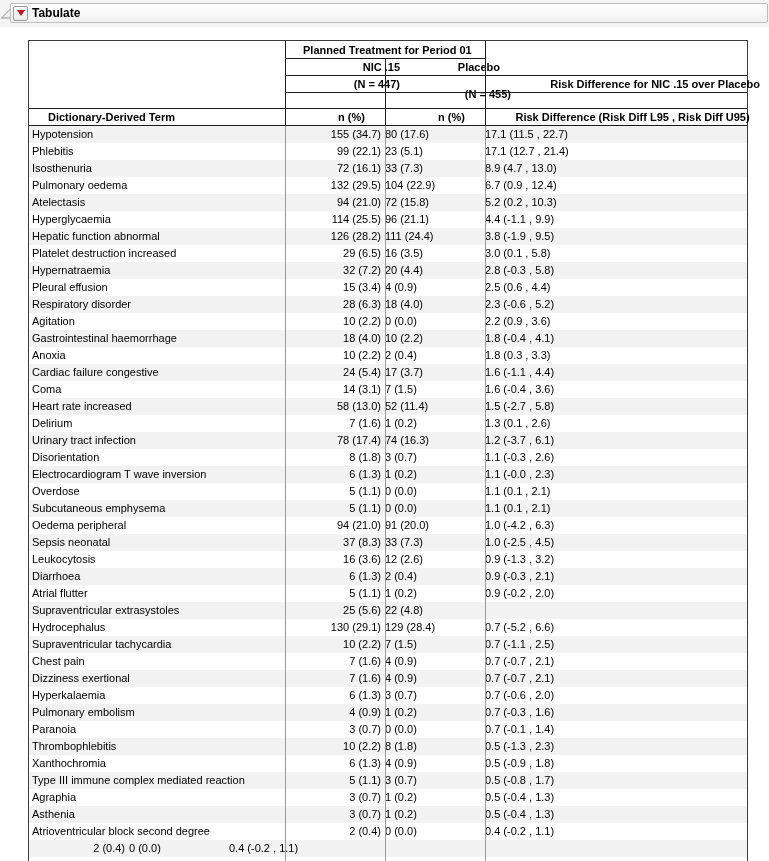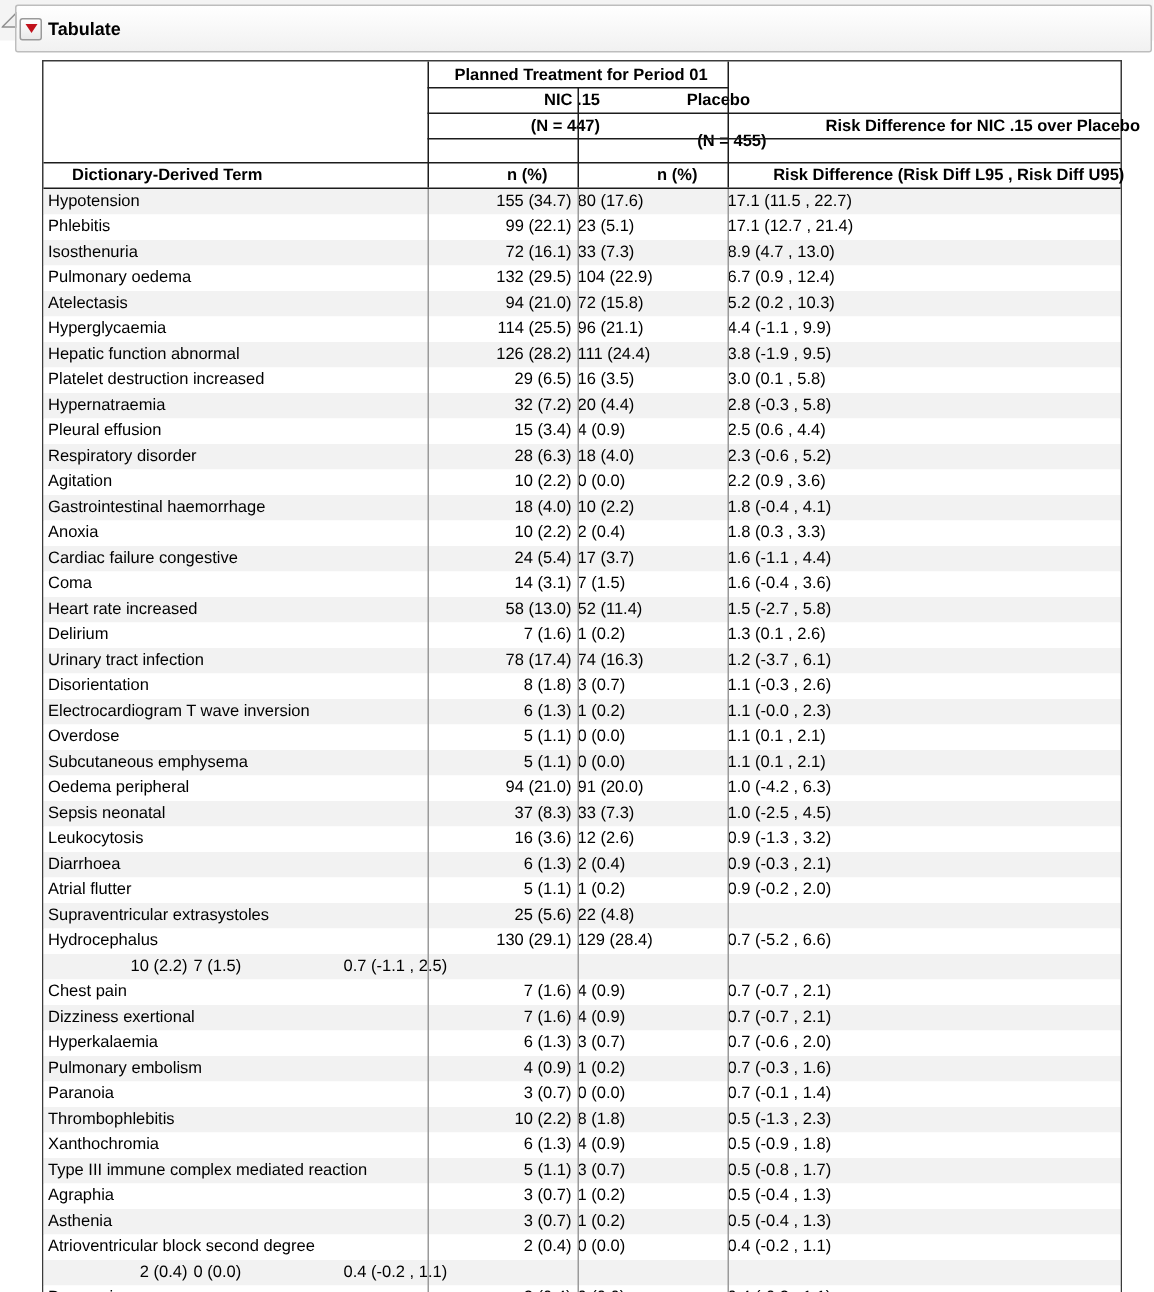--- a/index.html
+++ b/index.html
@@ -1,20 +1,20 @@
 <!DOCTYPE html>
 <html><head>
 <meta charset="utf-8">
 <style>
   html,body{margin:0;padding:0;width:769px;height:861px;overflow:hidden;
     background:#ffffff;font-family:"Liberation Sans",sans-serif;}
   .report{position:absolute;inset:0;background:#ffffff;}
   .topstrip{position:absolute;left:0;top:0;width:769px;height:27px;background:#f4f4f4;}
   
-  .outline-box{position:absolute;left:10px;top:3px;right:1px;height:32px;
+  .outline-box{position:absolute;left:10px;top:3px;right:1px;height:20px;
     border:1px solid #bdbdbd;border-radius:2px;
     background:linear-gradient(#ffffff,#f1f1f1);
     display:flex;align-items:center;box-sizing:border-box;}
   .disclosure{position:absolute;left:1px;top:8px;width:11px;height:11px;}
   .redtri-btn{width:15px;height:15px;margin-left:2px;border:1px solid #9a9a9a;border-radius:2px;
     background:linear-gradient(#ffffff,#e9e9e9);display:flex;align-items:center;justify-content:center;
     padding:0;box-sizing:border-box;cursor:pointer;}
   .redtri{width:0;height:0;border-left:4px solid transparent;border-right:4px solid transparent;
     border-top:6px solid #c1121c;}
   .outline-title{font-size:12px;font-weight:bold;color:#000;margin-left:4px;}
@@ -258,20 +258,21 @@
           <div class="td-nic">25 (5.6)</div>
           <div class="td-plac">22 (4.8)</div>
         </div>
         <div class="trow">
           <div class="td-term">Hydrocephalus</div>
           <div class="td-nic">130 (29.1)</div>
           <div class="td-plac">129 (28.4)</div>
           <div class="td-risk">0.7 (-5.2 , 6.6)</div>
         </div>
         <div class="trow">
+          <div class="td-term">Supraventricular tachycardia</div>
           <div class="td-nic">10 (2.2)</div>
           <div class="td-plac">7 (1.5)</div>
           <div class="td-risk">0.7 (-1.1 , 2.5)</div>
         </div>
         <div class="trow">
           <div class="td-term">Chest pain</div>
           <div class="td-nic">7 (1.6)</div>
           <div class="td-plac">4 (0.9)</div>
           <div class="td-risk">0.7 (-0.7 , 2.1)</div>
         </div>

